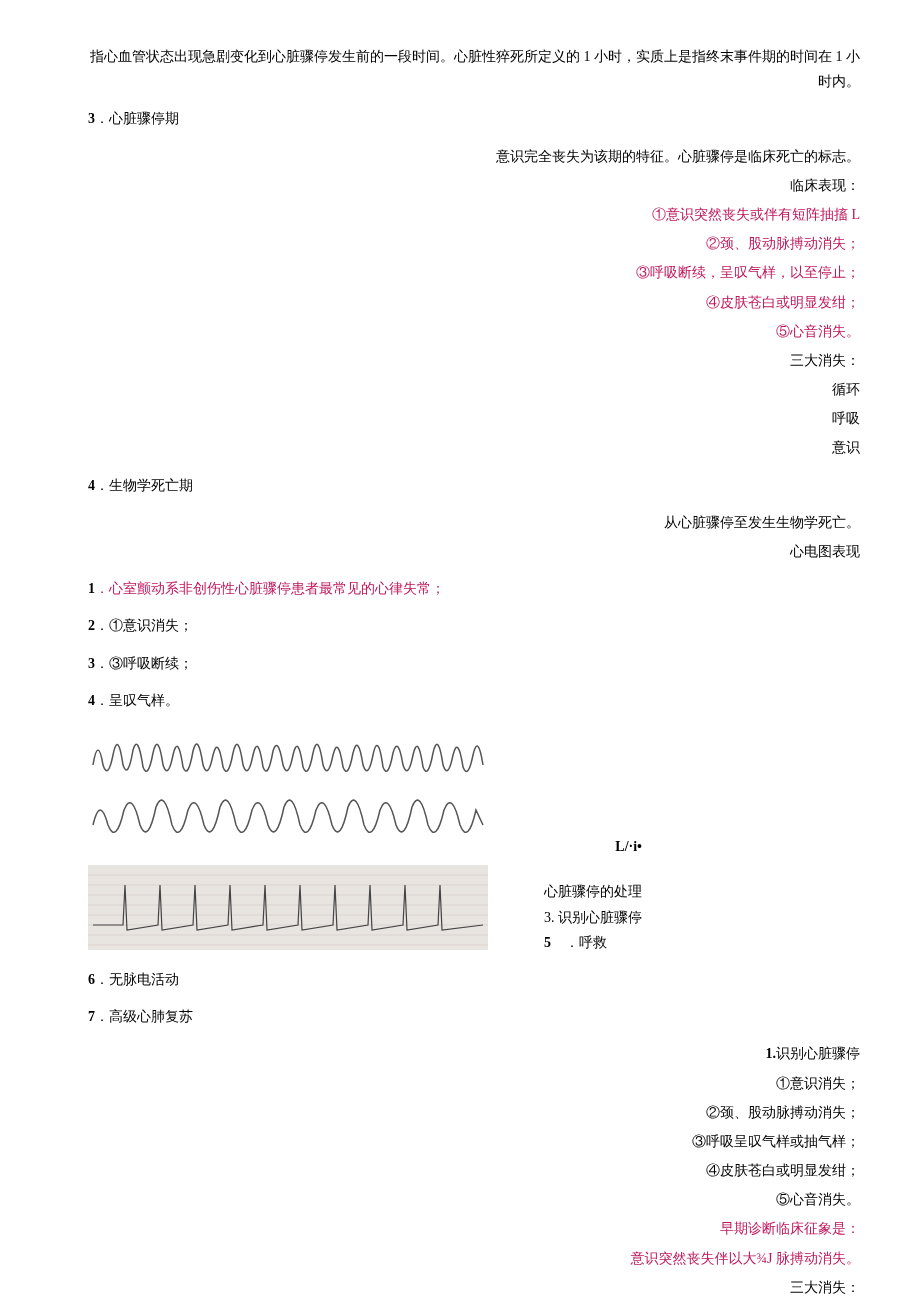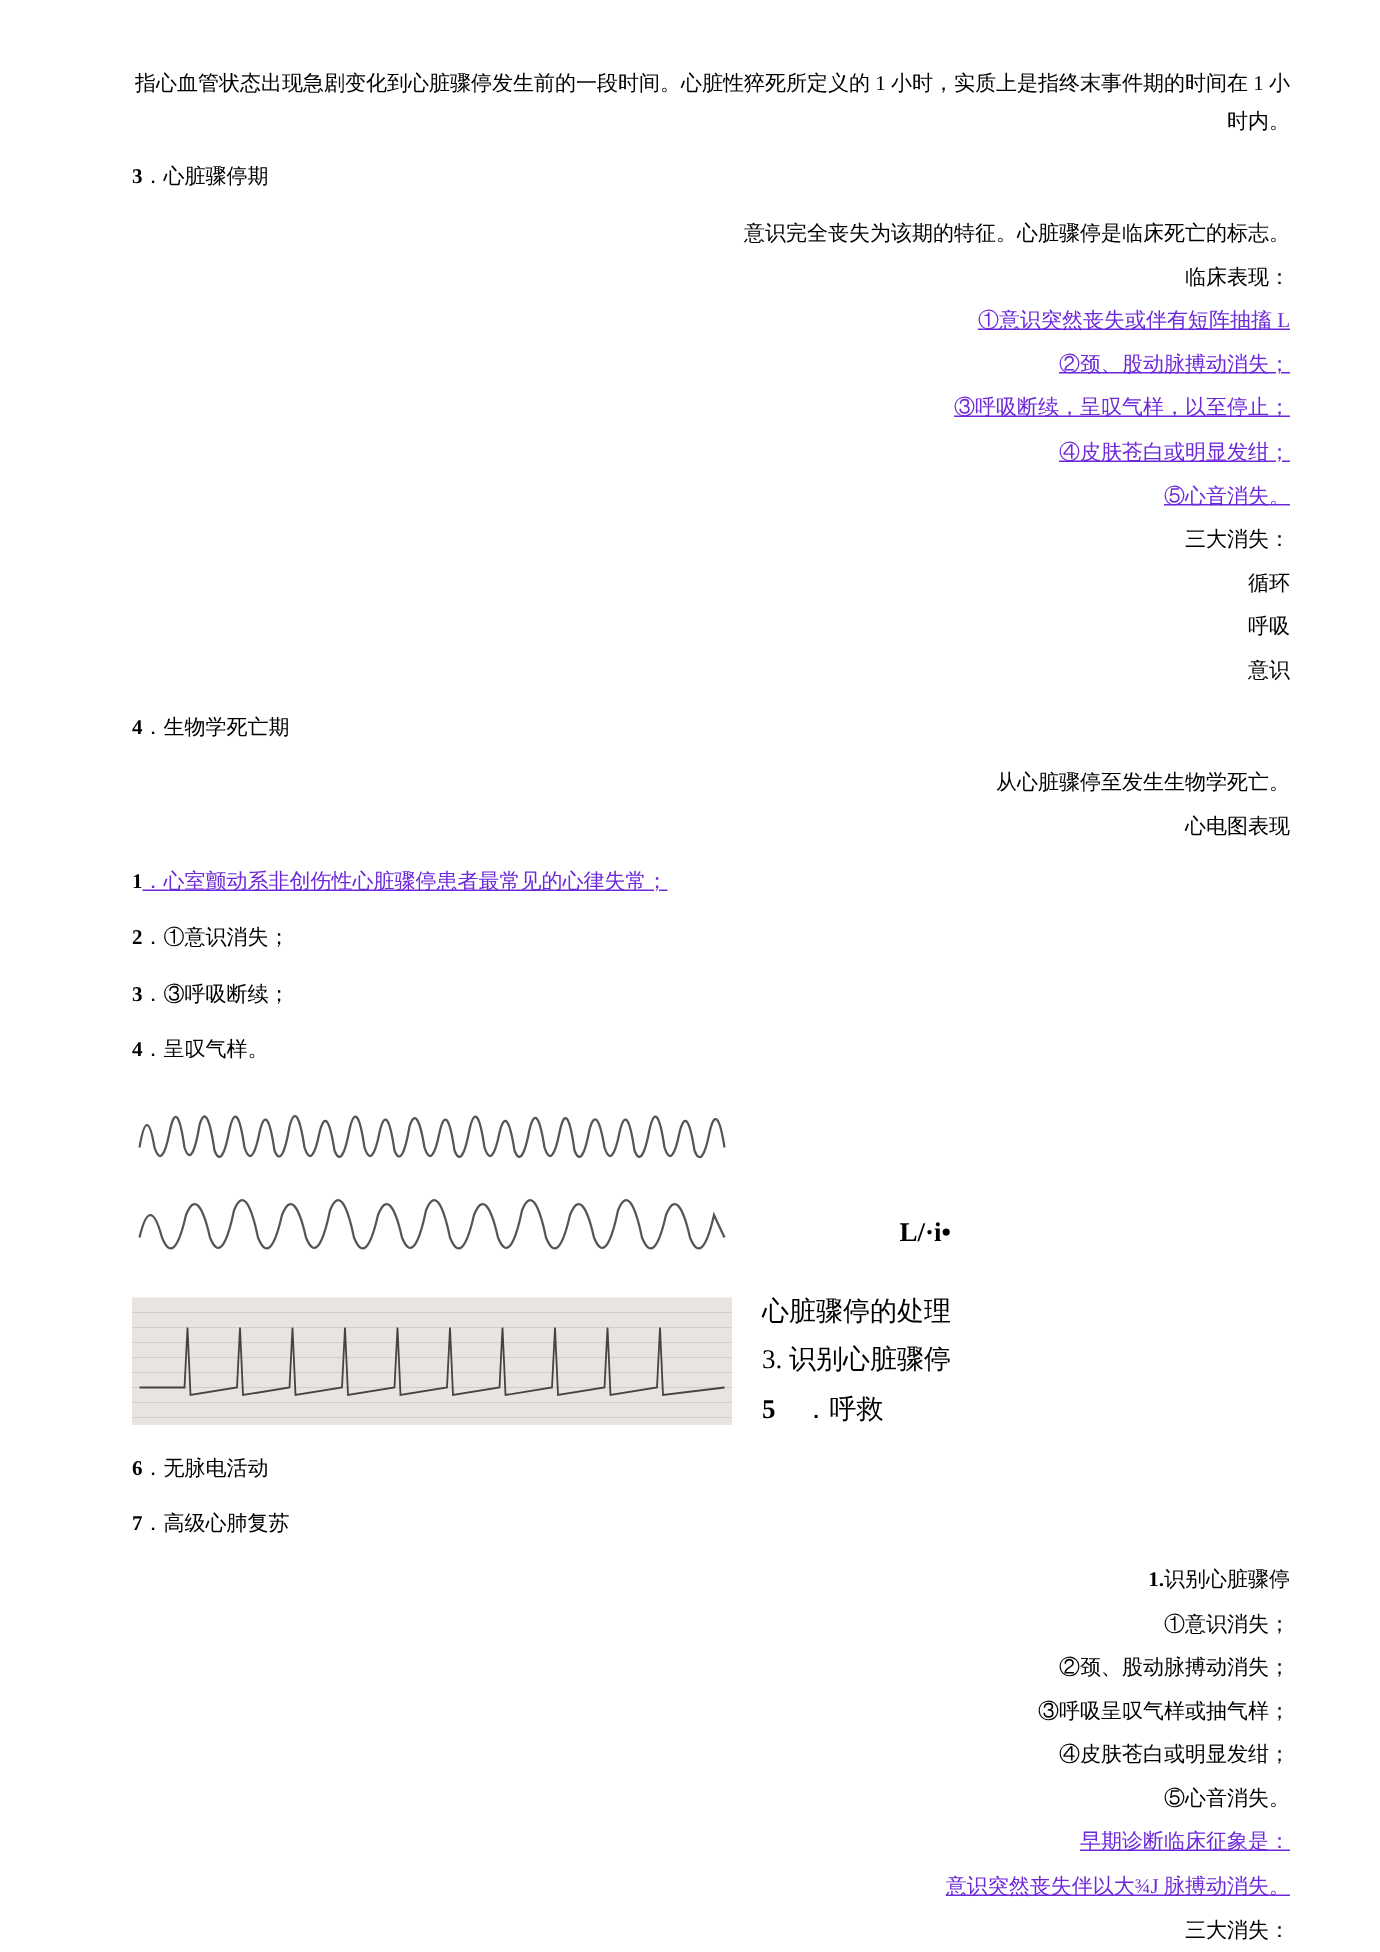--- a/index.html
+++ b/index.html
@@ -18,35 +18,35 @@
     text-align: right;
   }
   .listnum {
     margin: 12px 0;
     text-indent: 2em;
   }
   .bold {
     font-weight: bold;
   }
   .red-underline {
-    color: #6d28d9;
-    text-decoration: underline;
+    color: #be185d;
   }
   .ecg-block {
     display: flex;
     align-items: flex-end;
     gap: 20px;
     margin: 10px 0 10px 2em;
   }
   .ecg-img {
     width: 400px;
   }
   .ecg-side {
-    font-size: 18px;
+    font-size: 14px;
     line-height: 1.8;
+    margin-left: 36px;
   }
   .ecg-side .bold {
     font-weight: bold;
   }
   svg { display: block; }
   .after-svg {
     text-indent: 2em;
   }
 </style>
 </head>

